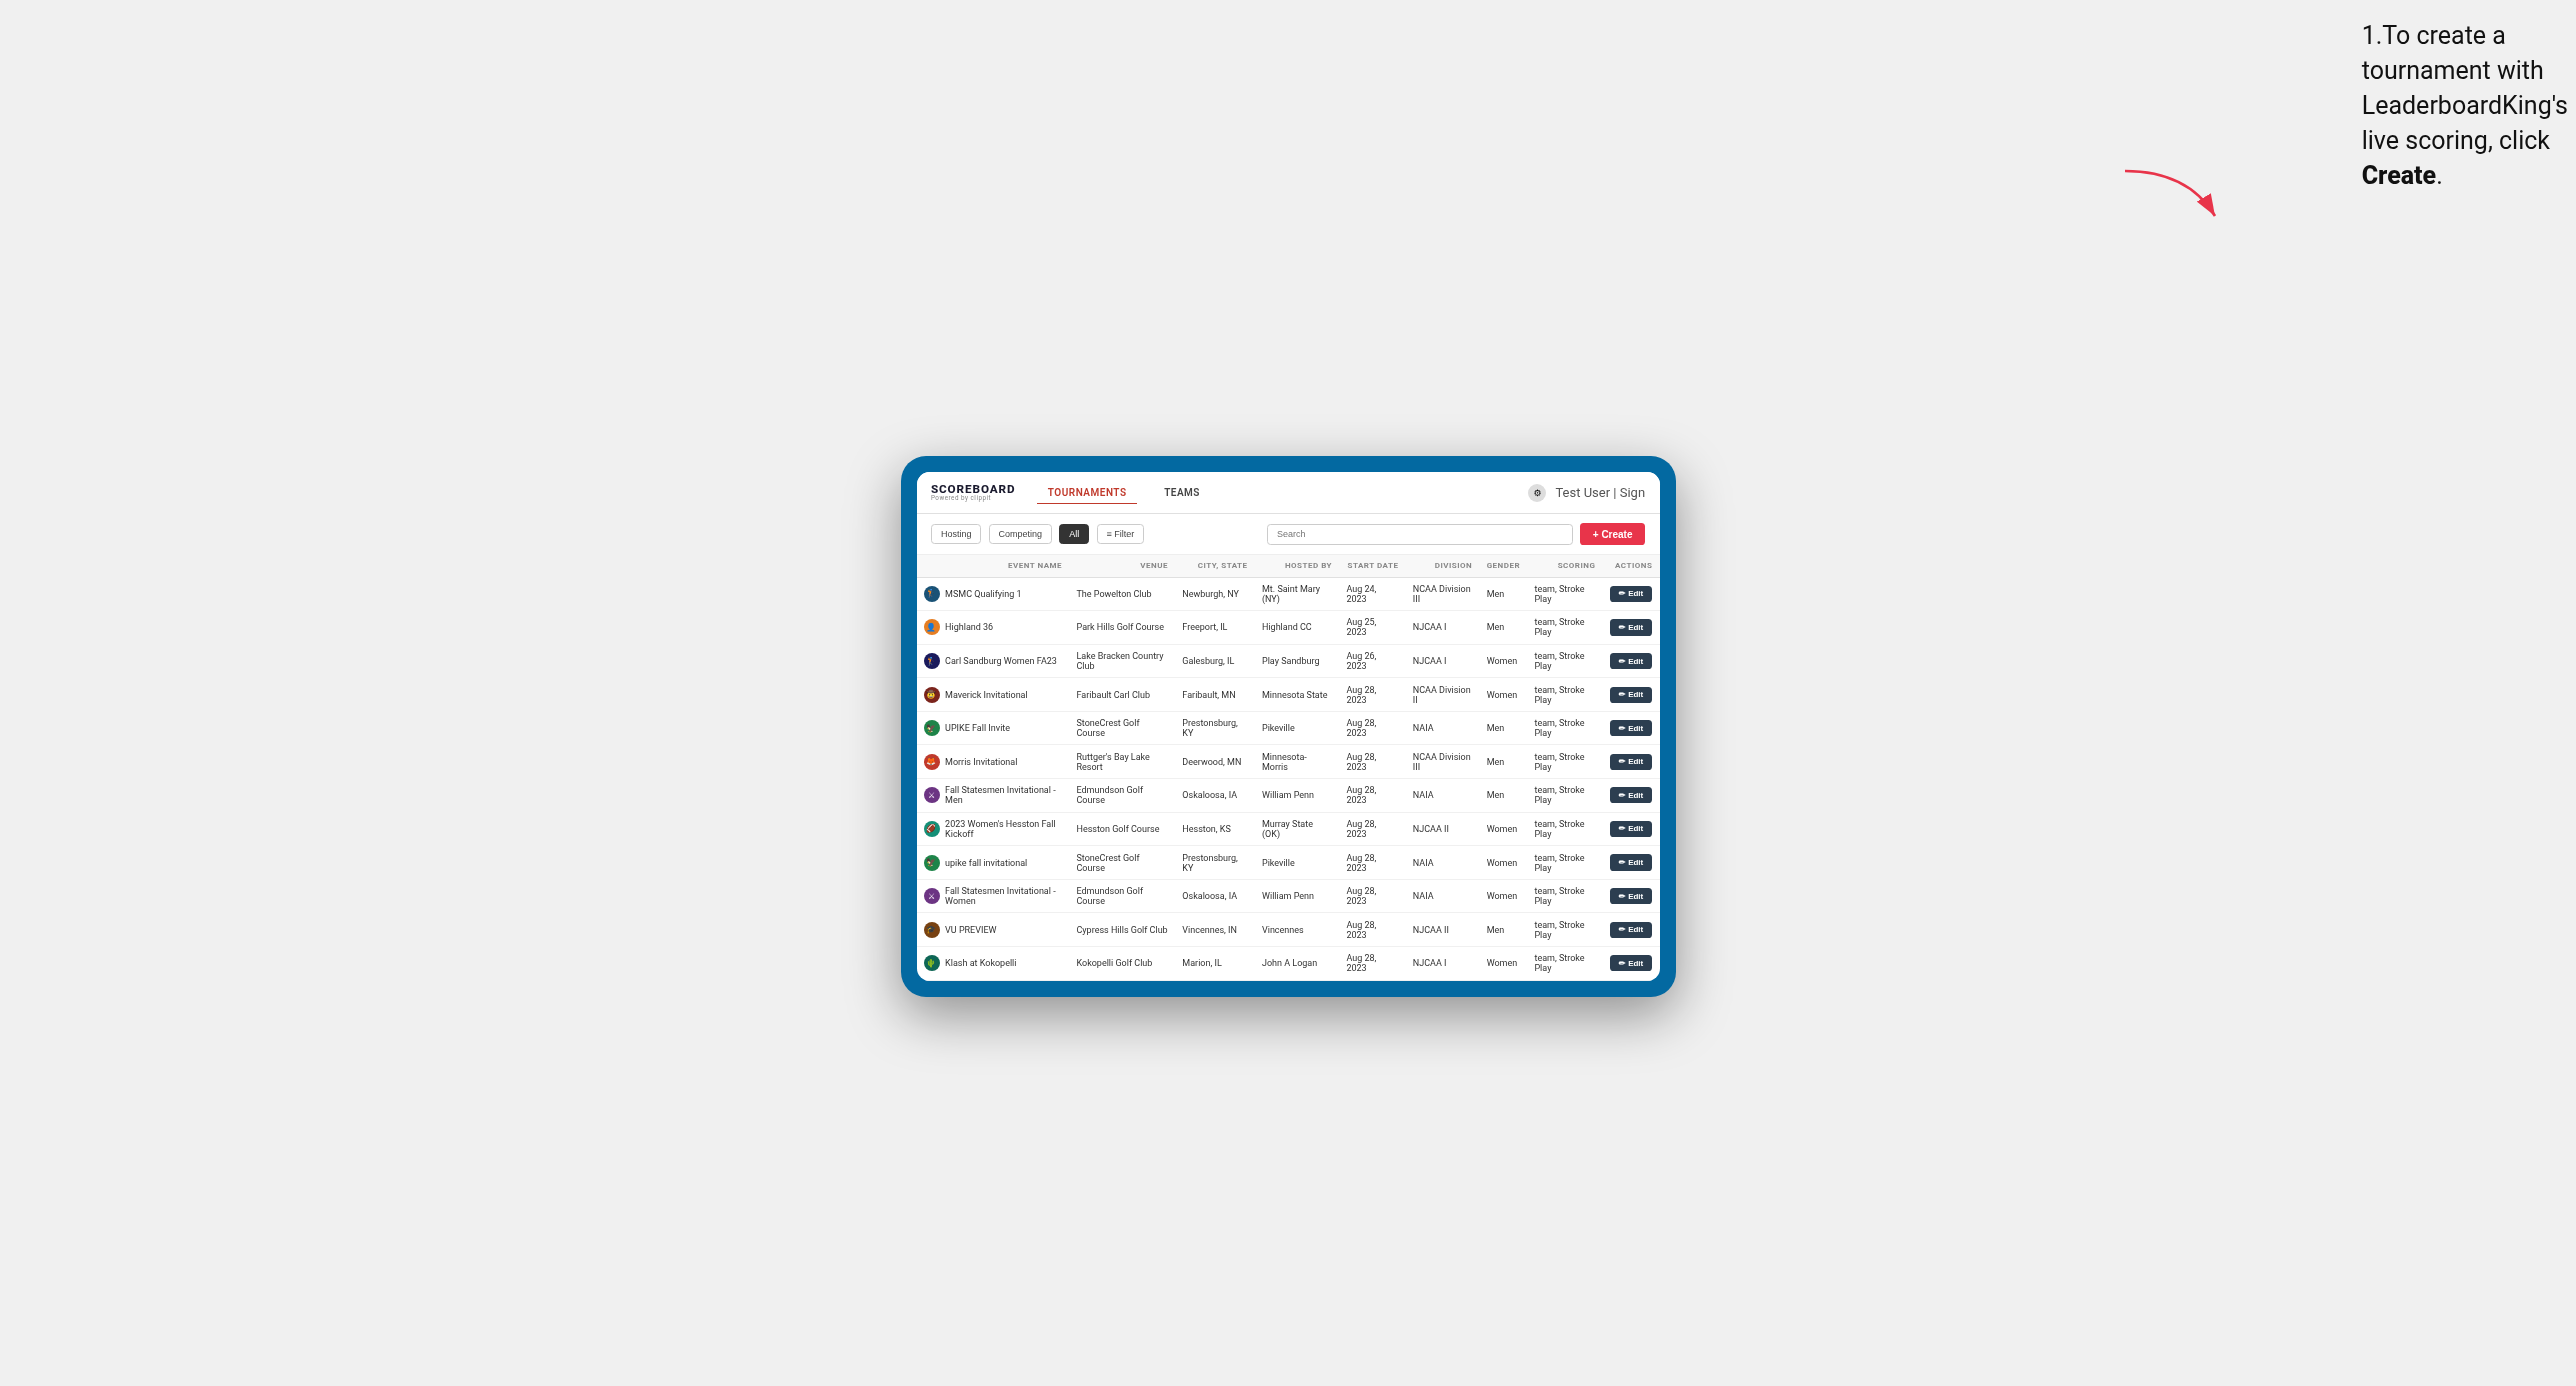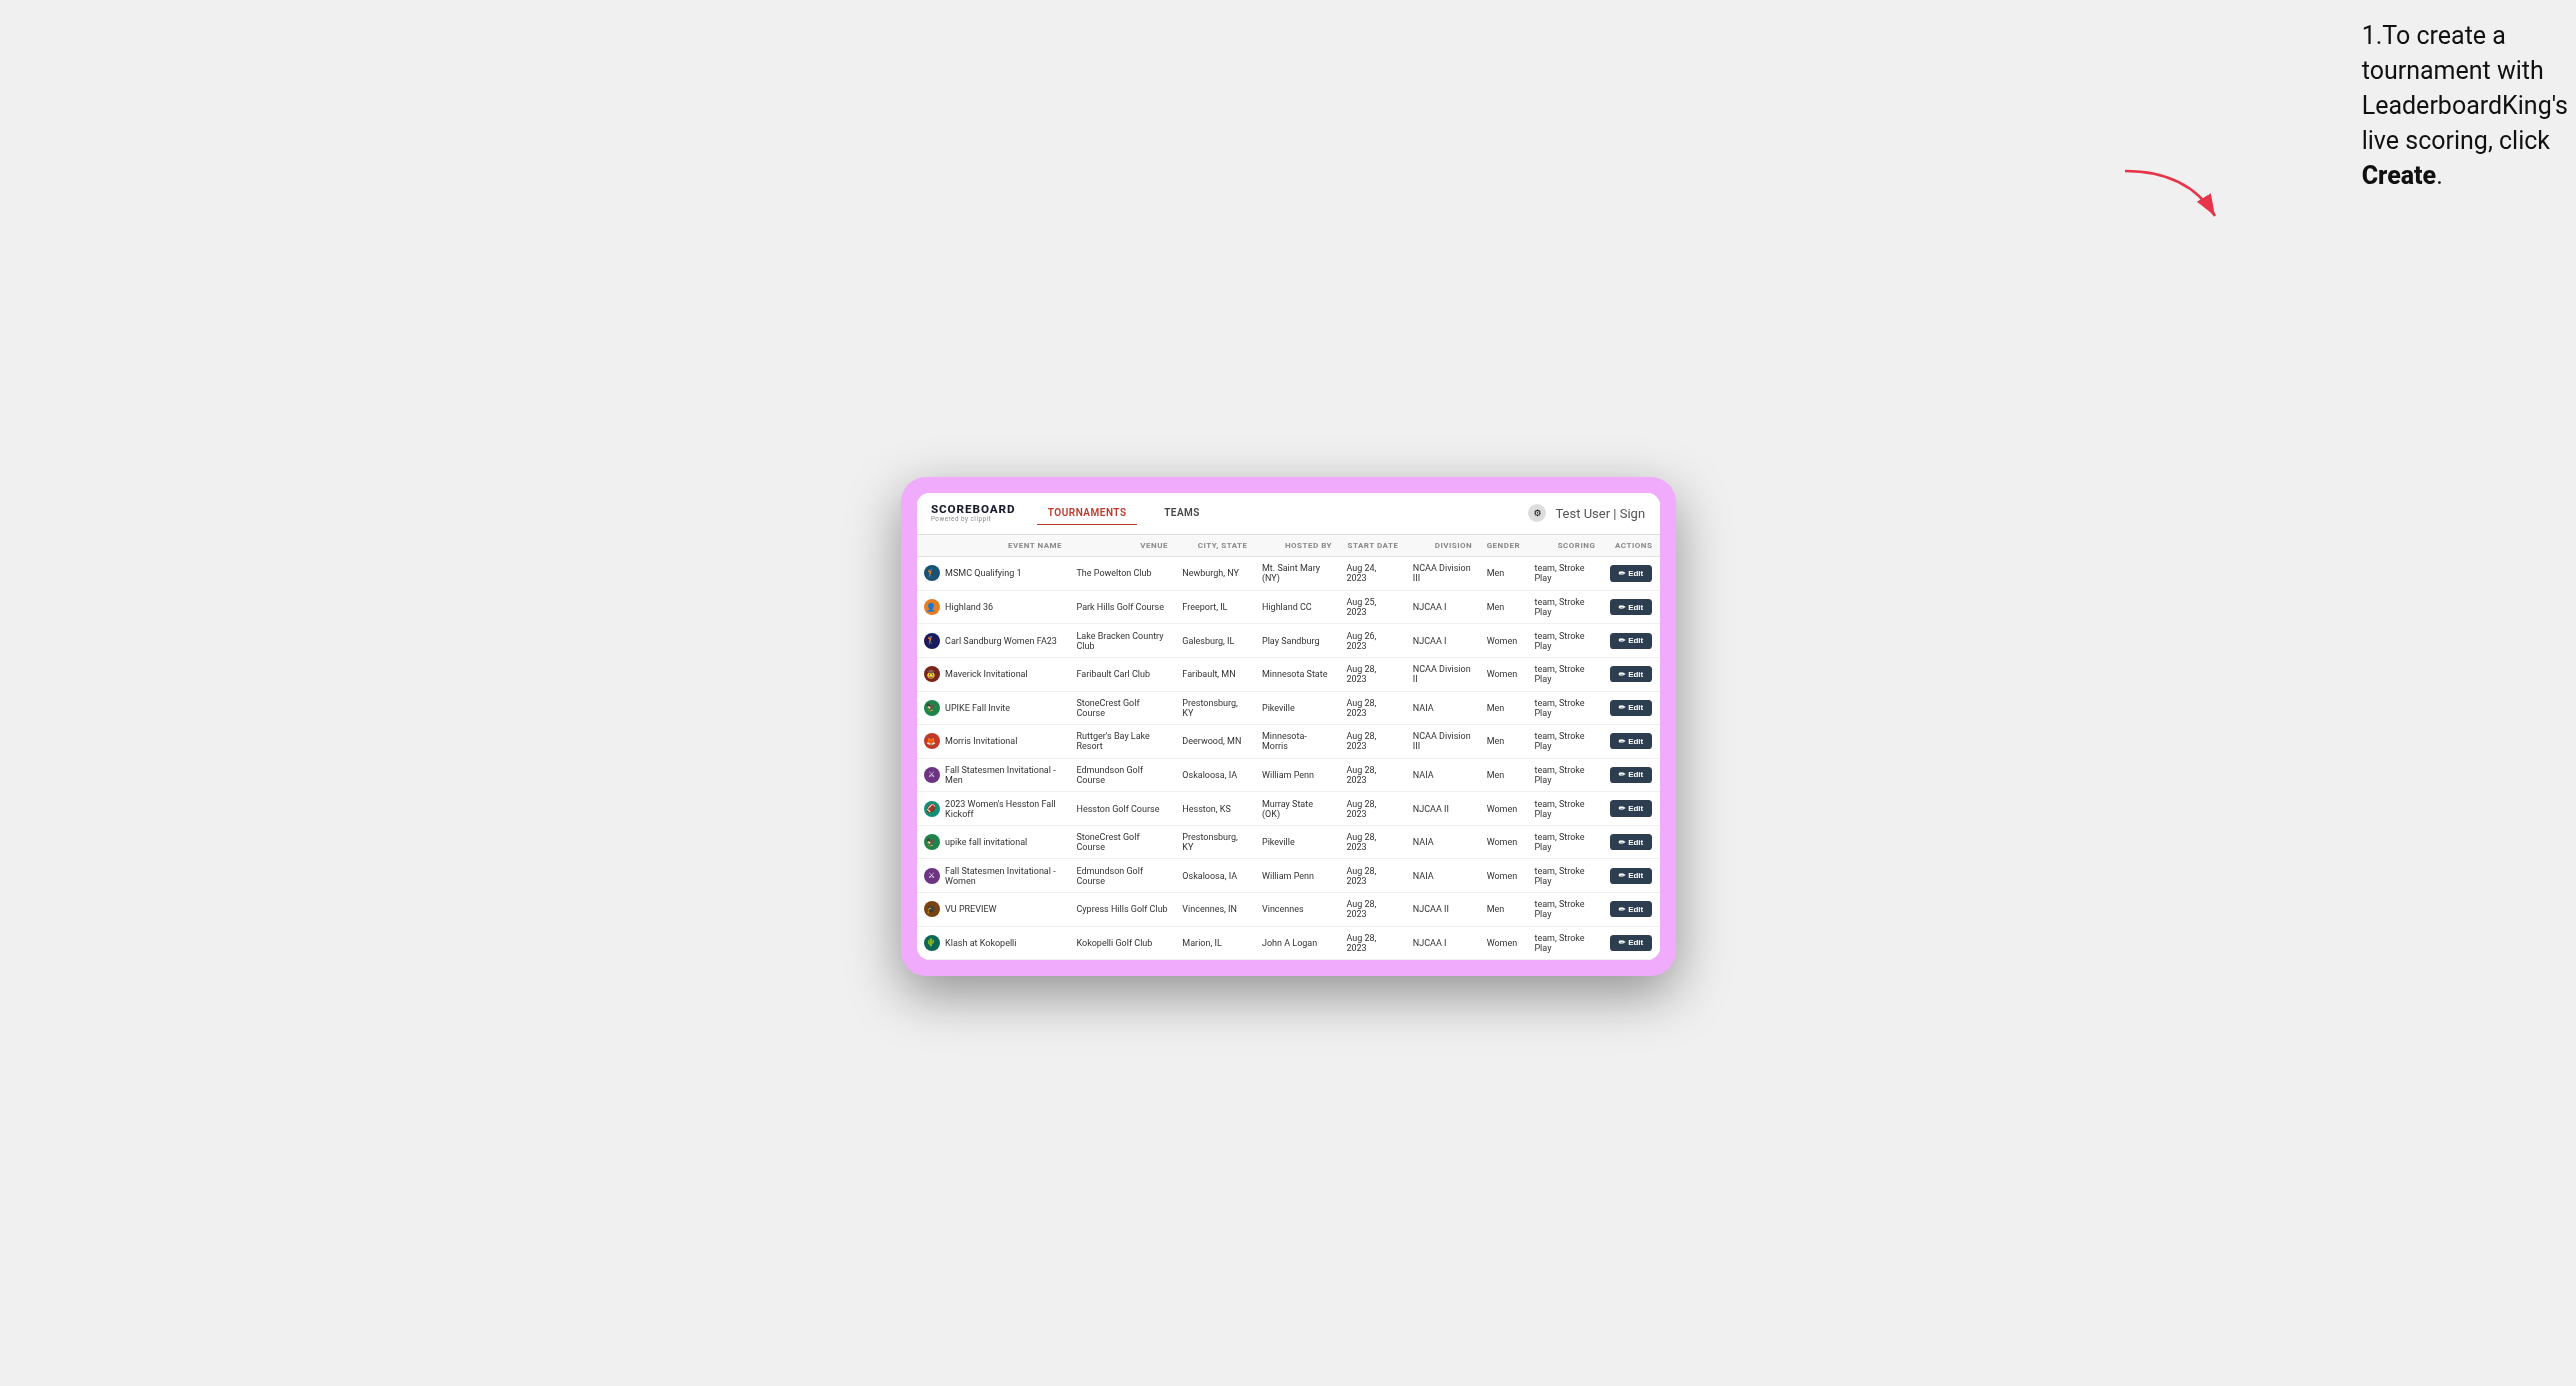--- a/index.html
+++ b/index.html
@@ -31,21 +31,21 @@
       position: absolute;
       top: 162px;
       right: 352px;
       width: 108px;
       height: 72px;
       pointer-events: none;
     }
 
     
     .tablet {
-      background: #f0abfc;
+      background: #0369a1;
       border-radius: 25px;
       padding: 16px;
       box-shadow: 0 18px 54px rgba(0,0,0,0.4);
       width: 775px;
       position: relative;
       margin-top: 67px;
     }
 
     .tablet-screen {
       background: #fff;
@@ -305,20 +305,30 @@
       <div class="nav-links">
         <div class="nav-link active">TOURNAMENTS</div>
         <div class="nav-link">TEAMS</div>
       </div>
       <div class="nav-right">
         <div class="nav-gear">⚙</div>
         <span class="nav-user">Test User | Sign</span>
       </div>
     </div>
 
+    <div class="toolbar">
+      <button class="filter-btn">Hosting</button>
+      <button class="filter-btn">Competing</button>
+      <button class="filter-btn active">All</button>
+      <button class="filter-icon-btn">≡ Filter</button>
+      <div class="search-box">
+        <input type="text" placeholder="Search" style="">
+      </div>
+      <button class="create-btn">+ Create</button>
+    </div>
 
     <div class="table-container">
       <table>
         <thead>
           <tr>
           <th>EVENT NAME</th>
               <th>VENUE</th>
               <th>CITY, STATE</th>
               <th>HOSTED BY</th>
               <th>START DATE</th>

